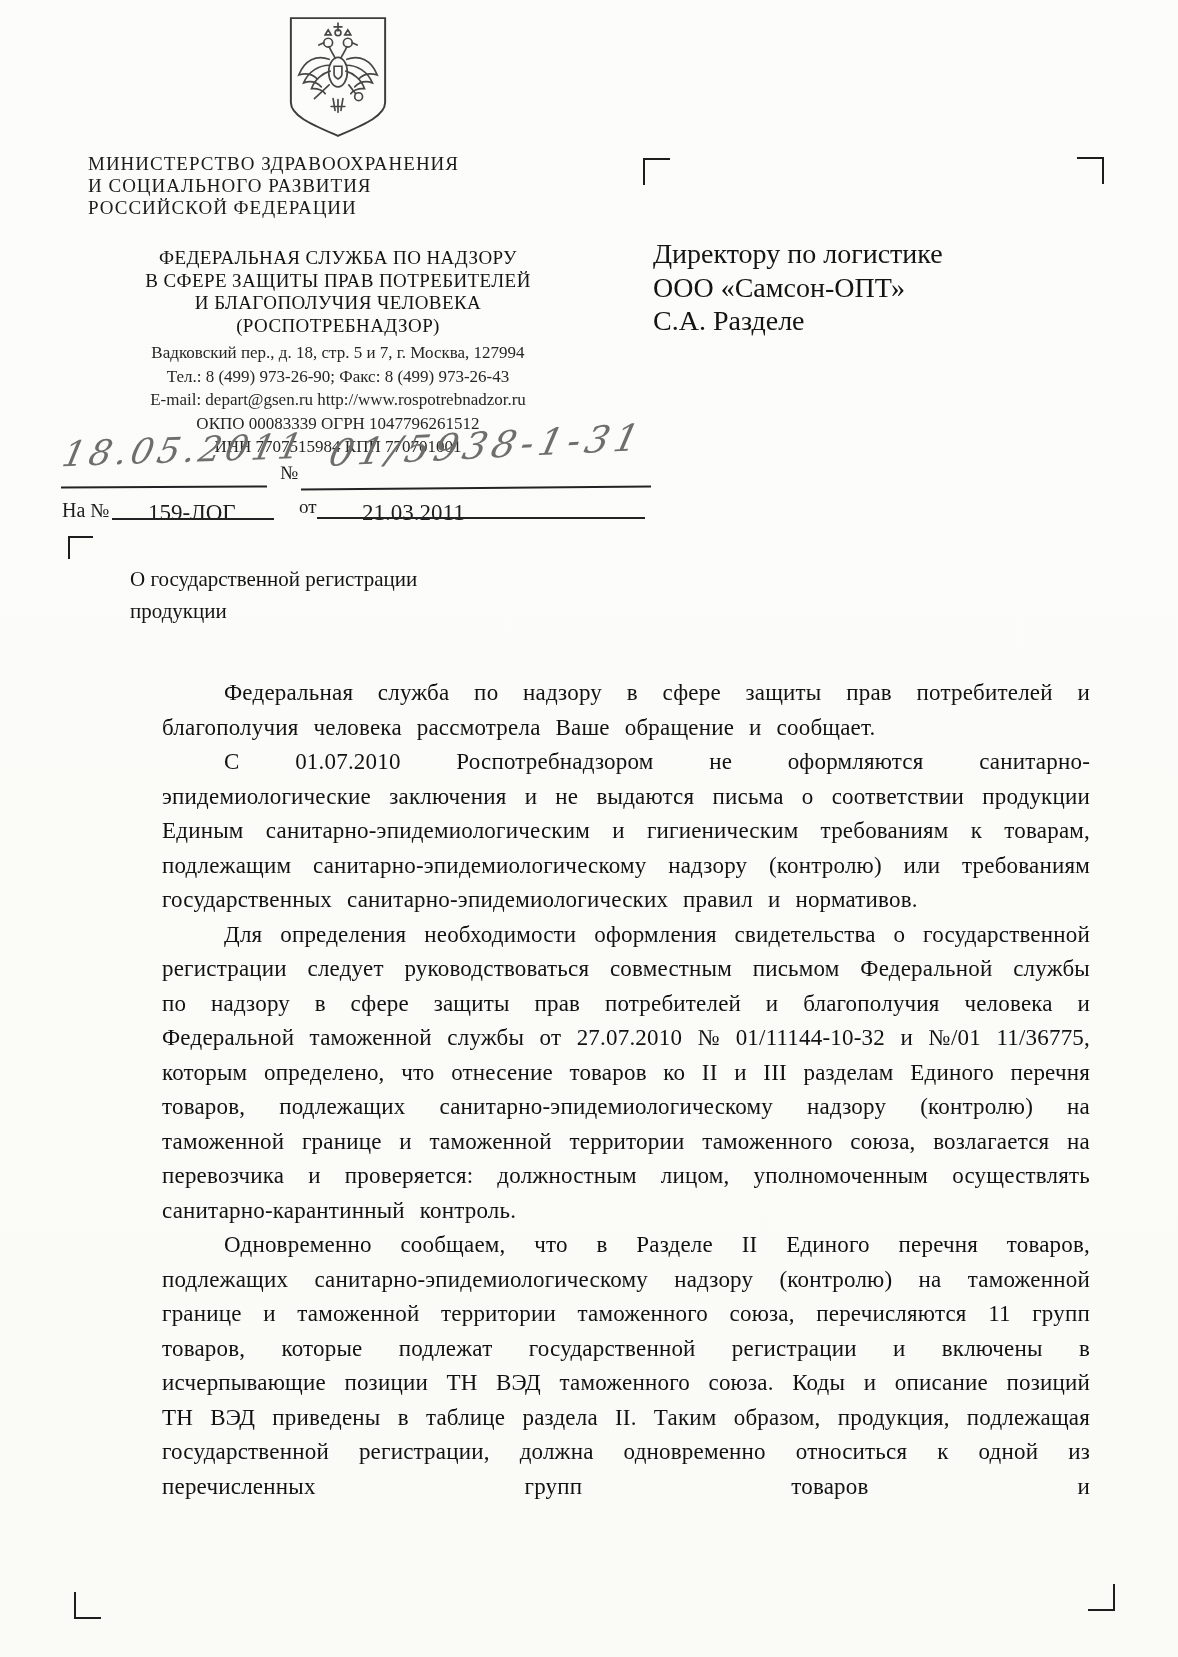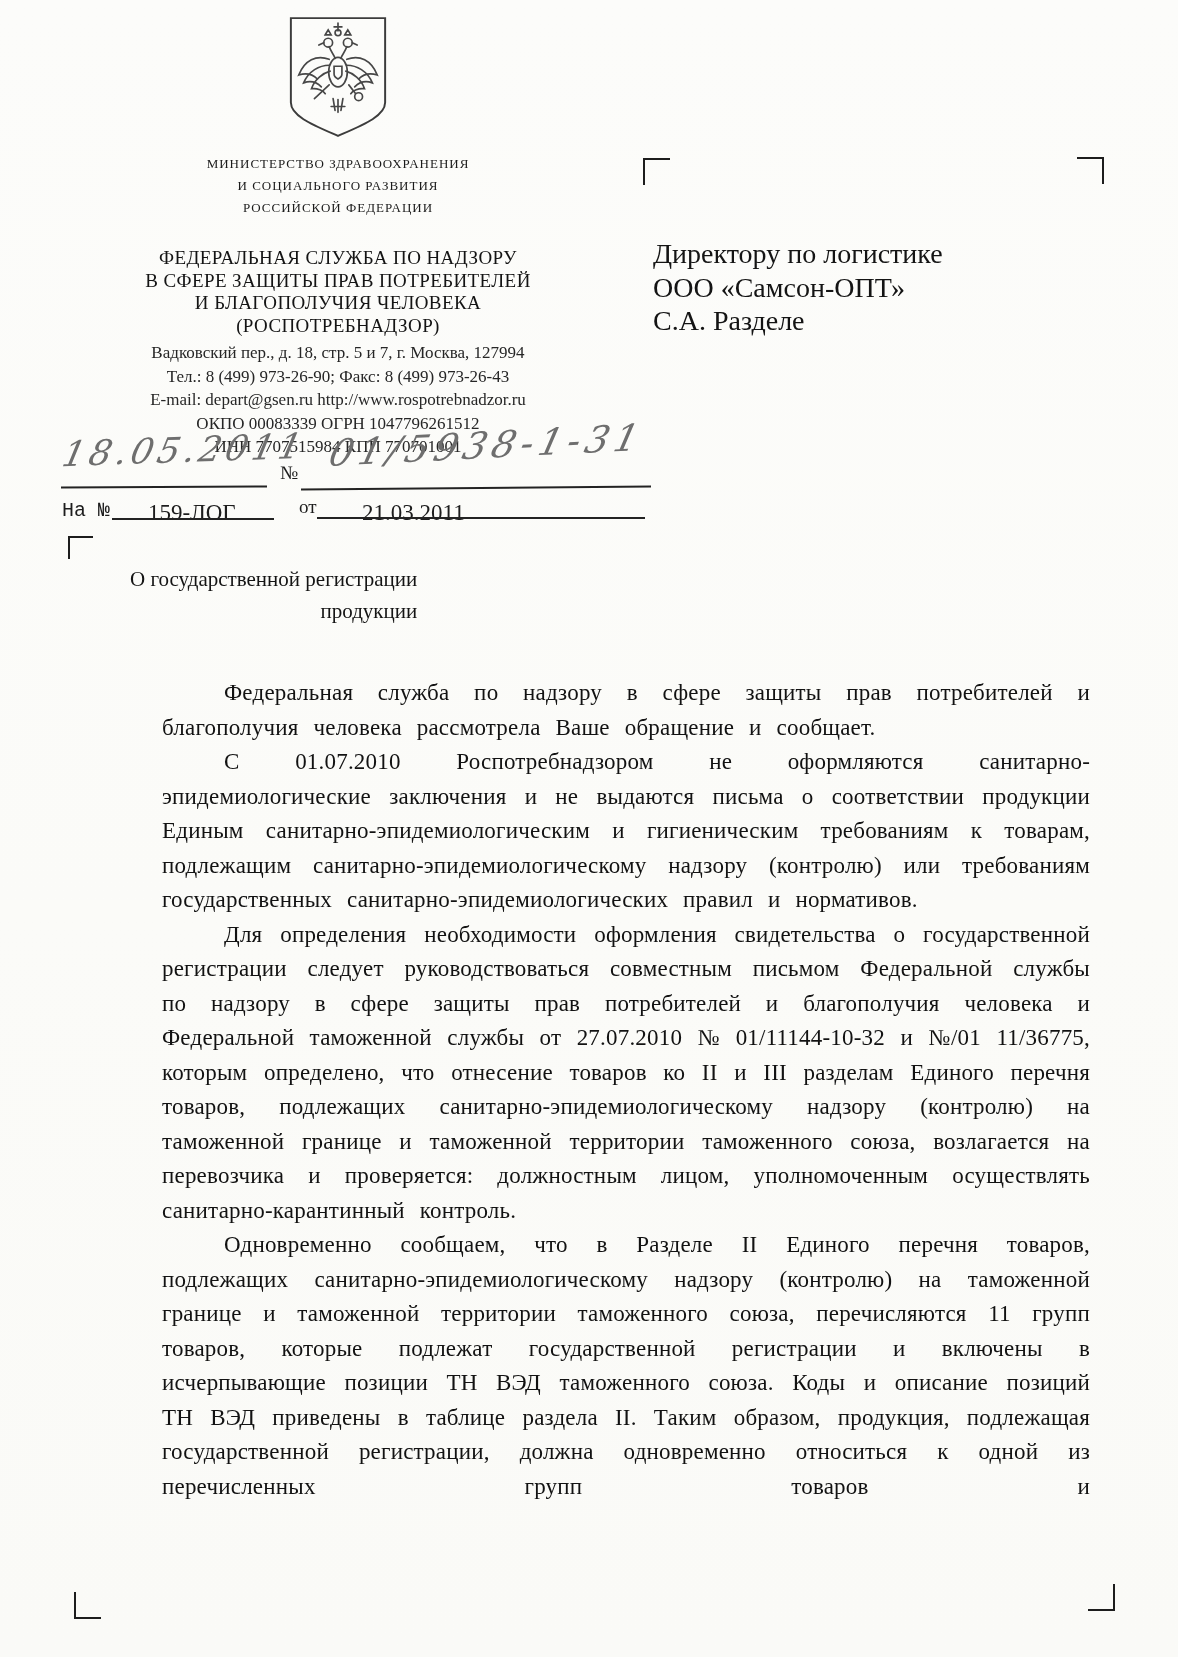--- a/index.html
+++ b/index.html
@@ -4,22 +4,22 @@
 <style>
   html,body { margin:0; padding:0; background:#e8e8e6; }
   .page {
     position:relative; width:1178px; height:1657px; margin:0 auto;
     background:linear-gradient(180deg,#fcfcfa 0%,#fbfbf8 55%,#fafaf7 100%);
     font-family:"Liberation Serif",serif; color:#161616; overflow:hidden;
   }
   
   .emblem { position:absolute; left:284px; top:14px; width:108px; height:128px; }
   .ministry {
-    position:absolute; left:88px; top:153px; width:500px; text-align:center;
-    font-size:13px; line-height:22px; letter-spacing:1px; color:#1b1b1b;
+    position:absolute; left:88px; top:153px; width:500px; text-align:left;
+    font-size:19px; line-height:22px; letter-spacing:1px; color:#1b1b1b;
   }
   .service {
     position:absolute; left:80px; top:247px; width:516px; text-align:center;
     font-weight:normal; font-size:19px; line-height:22.5px; letter-spacing:0.4px; color:#141414;
   }
   .contact {
     position:absolute; left:70px; top:341px; width:536px; text-align:center;
     font-size:17px; line-height:23.5px; color:#262626;
   }
   
@@ -39,31 +39,31 @@
   #c-page-br{ left:1088px;top:1584px; }
   
   .hand {
     position:absolute; font-family:"DejaVu Serif",serif; font-style:italic;
     color:#6e6e6e; white-space:nowrap;
   }
   #hand-date { left:64px; top:430px; font-size:35px; letter-spacing:4px; transform:skewX(-14deg) rotate(-2deg); }
   #hand-num  { left:332px; top:424px; font-size:37px; letter-spacing:5px; transform:skewX(-16deg) rotate(-3deg); }
   .lbl { position:absolute; color:#1d1d1d; white-space:nowrap; }
   #no-sign { left:280px; top:462px; font-size:19px; }
-  #na-no   { left:62px;  top:499px; font-size:20px;font-family:Liberation Mono, monospace; }
+  #na-no   { left:62px;  top:499px; font-size:20px; }
   #ot-lbl  { left:299px; top:496px; font-size:19px; }
   #in-num  { left:148px; top:500px; font-size:23px; }
   #in-date { left:362px; top:500px; font-size:23px; }
   .rule { position:absolute; height:2px; background:#232323; }
   #rule-date   { left:61px;  top:486px; width:206px; transform:rotate(-0.3deg); }
   #rule-num    { left:301px; top:487px; width:350px; transform:rotate(-0.5deg); }
   #rule-innum  { left:112px; top:518px; width:162px; }
   #rule-indate { left:317px; top:517px; width:328px; }
   
-  .subject { position:absolute; left:130px; top:563px; font-size:21px; line-height:32px; color:#141414;text-align:right; }
+  .subject { position:absolute; left:130px; top:563px; font-size:21px; line-height:32px; color:#141414; }
   
   .body {
     position:absolute; left:130px; top:676px; width:928px;
     font-size:23px; line-height:34.5px; text-align:justify;
     word-spacing:9px; letter-spacing:0.2px; color:#121212;margin-left:32px;
   }
   .body p { margin:0; text-indent:62px; }
   .body p.cut { text-align-last:justify; }
 </style>
 </head>

